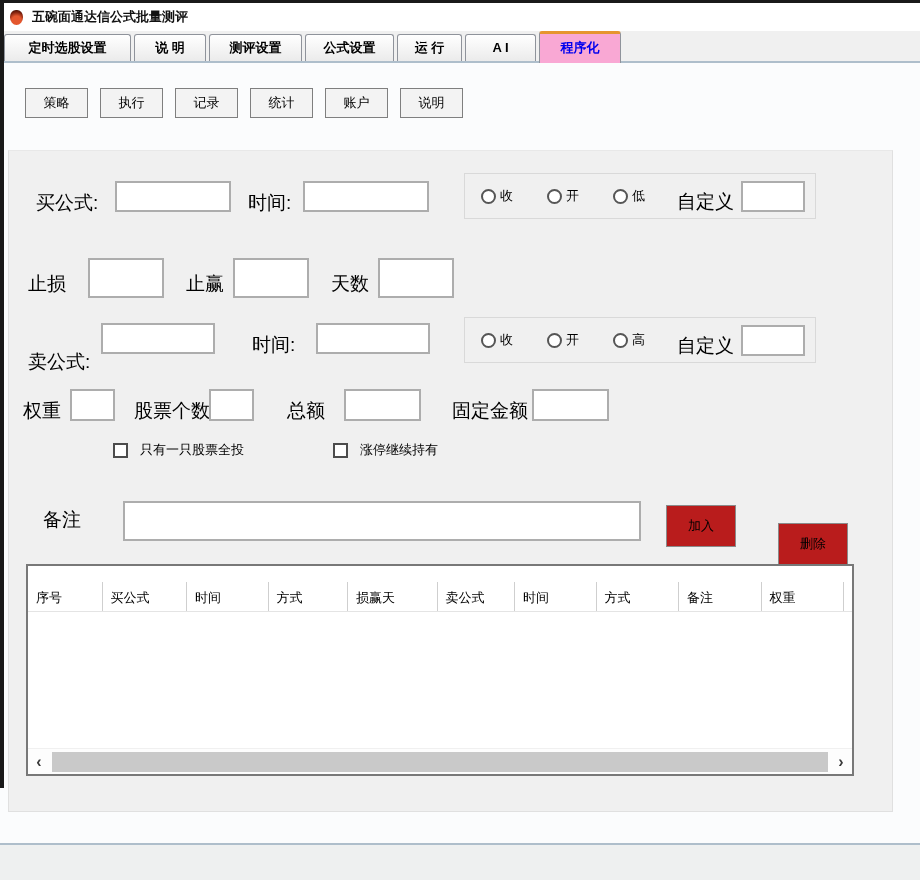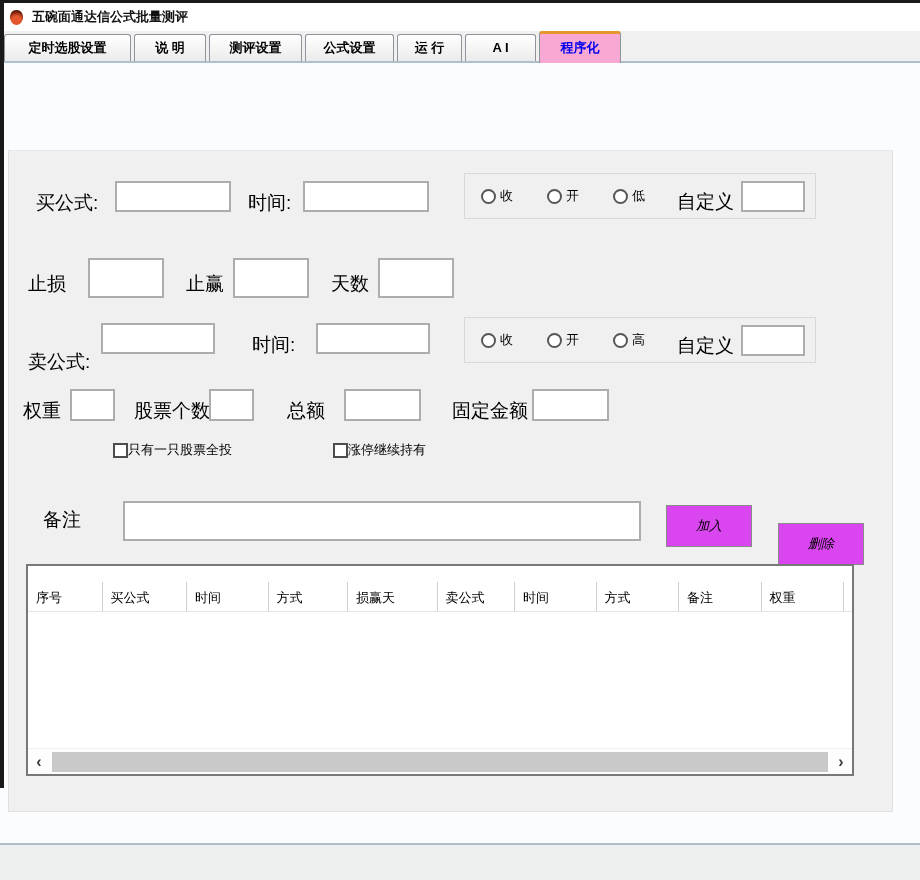--- a/index.html
+++ b/index.html
@@ -17,24 +17,24 @@
   .tabpage { position:absolute; left:0; top:65px; width:920px; height:778px; background:#fbfcfd; }
   .toolbar { position:absolute; left:25px; top:23px; display:flex; gap:12px; }
   .tbtn { width:63px; height:30px; font-size:13px; font-family:inherit; background:#f3f3f3; border:1px solid #7f7f7f; color:#000; }
   .panel { position:absolute; left:8px; top:85px; width:885px; height:662px; background:#f0f0f0; border:1px solid #e0e0e0; border-top-color:#e8e8e8; }
   .lbl { position:absolute; font-size:19px; color:#000; white-space:nowrap; }
   .box { position:absolute; background:#fff; border:2px solid #adadad; font-size:13px; padding:2px 4px; font-family:inherit; outline:none; }
   .grp { position:absolute; border:1px solid #d9d9d9; }
   .radio-item { position:absolute; display:flex; align-items:center; gap:4px; top:13px; }
   .rdot { width:15px; height:15px; border-radius:50%; border:2px solid #565656; background:#fff; flex:0 0 auto; }
   .rlbl { font-size:13px; }
-  .cb-item { position:absolute; display:flex; align-items:center; gap:0; }
+  .cb-item { position:absolute; display:flex; align-items:center; gap:12px; }
   .cbox { width:15px; height:15px; border:2px solid #4c4c4c; background:#fff; flex:0 0 auto; }
   .cblbl { font-size:13px; }
-  .pbtn { position:absolute; width:86px; height:42px; background:#d946ef; border:1px solid #8a8a8a; font-size:13px; font-family:inherit; color:#000;font-style:italic; }
+  .pbtn { position:absolute; width:70px; height:42px; background:#b91c1c; border:1px solid #8a8a8a; font-size:13px; font-family:inherit; color:#000; }
   .grid { position:absolute; left:17px; top:413px; width:828px; height:212px; background:#fff; border:2px solid #787878; display:flex; flex-direction:column; }
   .grid-header { display:flex; height:30px; border-bottom:1px solid #e4e4e4; flex:0 0 auto; background:#fff;margin-top:16px; }
   .gh-cell { font-size:13px; padding:7px 0 0 8px; border-right:1px solid #cfcfcf; height:100%; overflow:hidden; white-space:nowrap; }
   .gh-fill { flex:1; border-right:none; }
   .grid-body { flex:1; background:#fff; }
   .hscroll { height:26px; display:flex; align-items:center; flex:0 0 auto; background:#fdfdfd; border-top:1px solid #f0f0f0; padding:0 3px; }
   .harrow { width:16px; text-align:center; font-size:16px; font-weight:bold; color:#3a3a3a; line-height:20px; }
   .hthumb { flex:1; height:20px; background:#c9c9c9; margin:0 5px; }
   .bottom-line { position:absolute; left:0; top:843px; width:920px; height:2px; background:#aebecb; }
   .bottom-strip { position:absolute; left:0; top:845px; width:920px; height:35px; background:#eef0f0; }
@@ -56,20 +56,28 @@
     <div class="tab" style="min-width:72px">说 明</div>
     <div class="tab" style="min-width:93px">测评设置</div>
     <div class="tab" style="min-width:89px">公式设置</div>
     <div class="tab" style="min-width:65px">运 行</div>
     <div class="tab" style="min-width:71px">A I</div>
     <div class="tab active" style="min-width:82px">程序化</div>
   </div>
 
   <div class="tabpage">
 
+    <div class="toolbar">
+      <button class="tbtn">策略</button>
+      <button class="tbtn">执行</button>
+      <button class="tbtn">记录</button>
+      <button class="tbtn">统计</button>
+      <button class="tbtn">账户</button>
+      <button class="tbtn">说明</button>
+    </div>
 
     <div class="panel">
 
       <span class="lbl" style="left:27px; top:39px">买公式:</span>
       <input class="box" style="left: 106px; top: 30px; width: 116px; height: 31px;" type="text" value="">
       <span class="lbl" style="left:239px; top:39px">时间:</span>
       <input class="box" style="left: 294px; top: 30px; width: 126px; height: 31px;" type="text" value="">
 
       <div class="grp" style="left:455px; top:22px; width:352px; height:46px">
         <span class="radio-item" style="left:16px">

